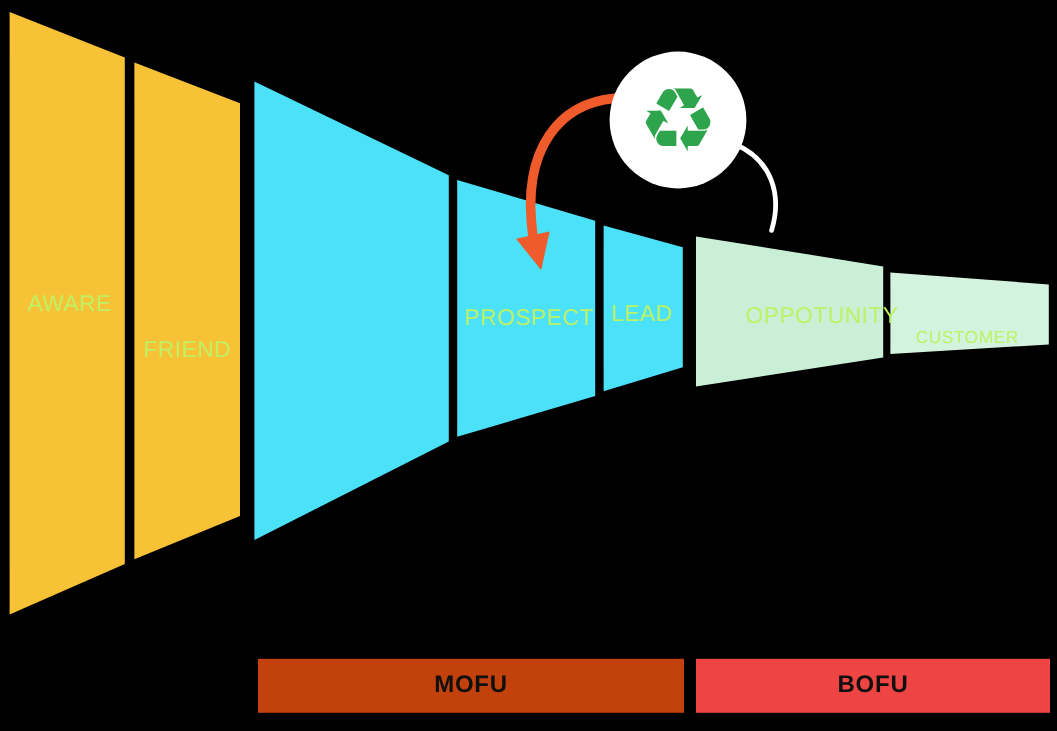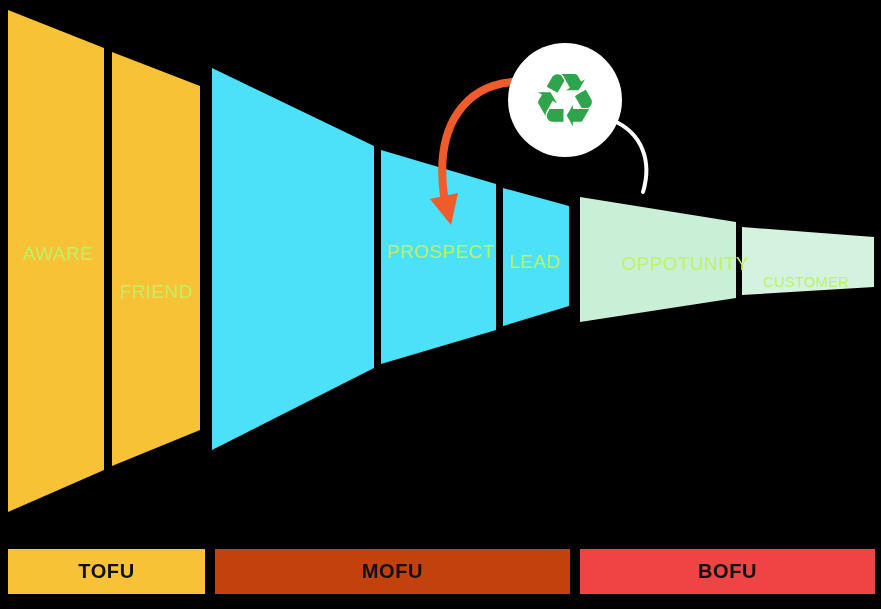--- a/index.html
+++ b/index.html
@@ -62,28 +62,25 @@
     <polygon points="430,199 458,193 451,225" fill="#F05B2B"></polygon>
     <path d="M 612 120 C 643 133, 652 162, 643 192" fill="none" stroke-width="4" stroke-linecap="round" stroke="#FFFFFF"></path>
 
     <circle cx="565" cy="100" r="57" fill="#FFFFFF"></circle>
   </svg>
 
   <div class="recycle-icon">♻</div>
 
   <div class="stage-label" style="left:58px;top:254px;">AWARE</div>
   <div class="stage-label" style="left:156px;top:292px;">FRIEND</div>
-  <div class="stage-label" style="left:441px;top:252px;text-align:right;">PROSPECT</div>
+  <div class="stage-label" style="left:441px;top:266px;text-align:right;">PROSPECT</div>
   <div class="stage-label" style="left:535px;top:262px;">LEAD</div>
   <div class="stage-label" style="left:660px;top:264px;margin-left:25px;">OPPOTUNITY</div>
   <div class="stage-label small" style="left:806px;top:259px;">CUSTOMER</div>
 
-  <div class="legend-bar tofu" style="background: rgb(247, 194, 54);">
-    <span>TOFU</span>
-  </div>
   <div class="legend-bar mofu" style="background: #c2410c;">
     <span>MOFU</span>
   </div>
   <div class="legend-bar bofu" style="background: #ef4444;">
     <span>BOFU</span>
   </div>
 
 </div>
 
 </body></html>

